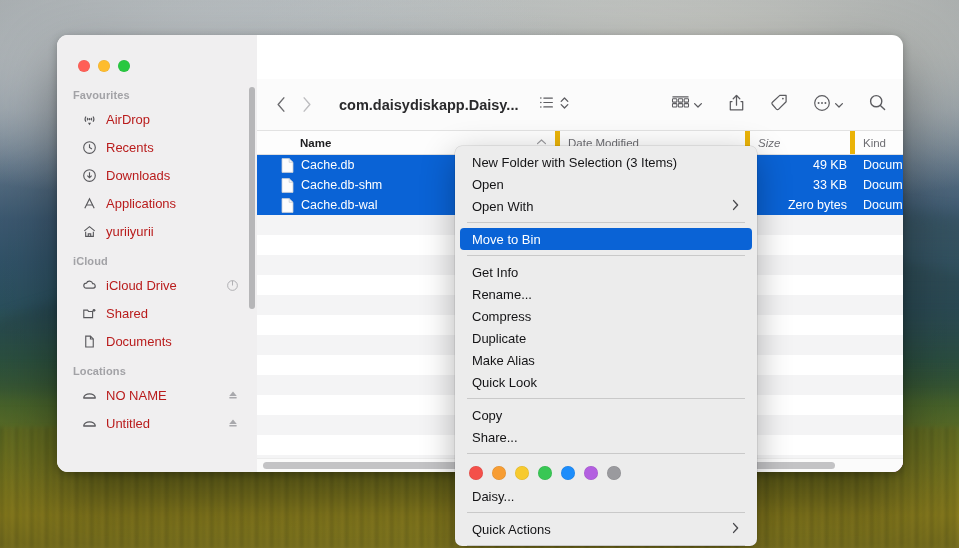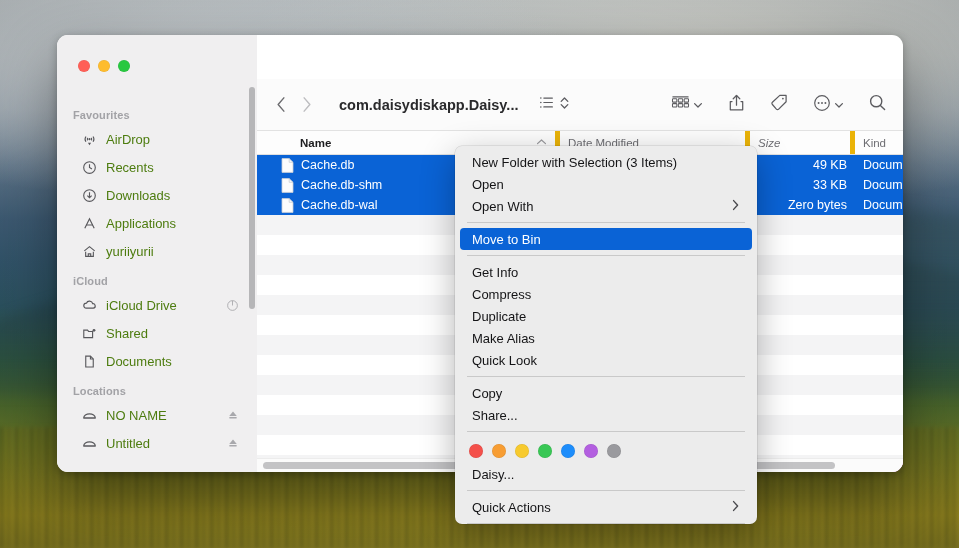--- a/index.html
+++ b/index.html
@@ -69,40 +69,40 @@
     box-shadow: 0 26px 60px rgba(0,0,0,0.42), 0 2px 8px rgba(0,0,0,0.26);
     display: flex;
     background: #ffffff;
   }
 
   
   #sidebar {
     width: 200px; flex: 0 0 200px;
     background: #f0eff0;
     position: relative;
-    padding-top: 64px;
+    padding-top: 44px;
     overflow: hidden;
   }
   .traffic {
     position: absolute; left: 21px; top: 25px;
     display: flex; gap: 8px;
   }
   .light { width: 12px; height: 12px; border-radius: 50%; }
   .light.red { background: #ff5f57; box-shadow: inset 0 0 0 0.5px rgba(0,0,0,0.08); }
   .light.yellow { background: #febc2e; box-shadow: inset 0 0 0 0.5px rgba(0,0,0,0.08); }
   .light.green { background: #28c840; box-shadow: inset 0 0 0 0.5px rgba(0,0,0,0.08); }
 
   .sb-section {
     font-size: 11px; font-weight: 700; color: #a2a2a6;
     padding: 10px 0 4px 16px; letter-spacing: 0.1px;
   }
   .sb-item {
     display: flex; align-items: center;
     height: 28px; padding: 0 10px 0 16px;
-    font-size: 13px; color: #4d7c0f;
+    font-size: 13px; color: #b91c1c;
     border-radius: 6px; margin: 0 8px;
     position: relative;
   }
   .sb-ico {
     width: 17px; height: 17px; margin-right: 8px;
     flex: 0 0 17px;
     display: flex; align-items: center; justify-content: center;
     color: #58585c;
   }
   .sb-label { white-space: nowrap; overflow: hidden; text-overflow: ellipsis; }
@@ -585,20 +585,23 @@
   <div class="mi hl">
     <span>Move to Bin</span>
   </div>
 
   <div class="msep"></div>
 
   <div class="mi">
     <span>Get Info</span>
   </div>
   <div class="mi">
+    <span>Rename...</span>
+  </div>
+  <div class="mi">
     <span>Compress</span>
   </div>
   <div class="mi">
     <span>Duplicate</span>
   </div>
   <div class="mi">
     <span>Make Alias</span>
   </div>
   <div class="mi">
     <span>Quick Look</span>

